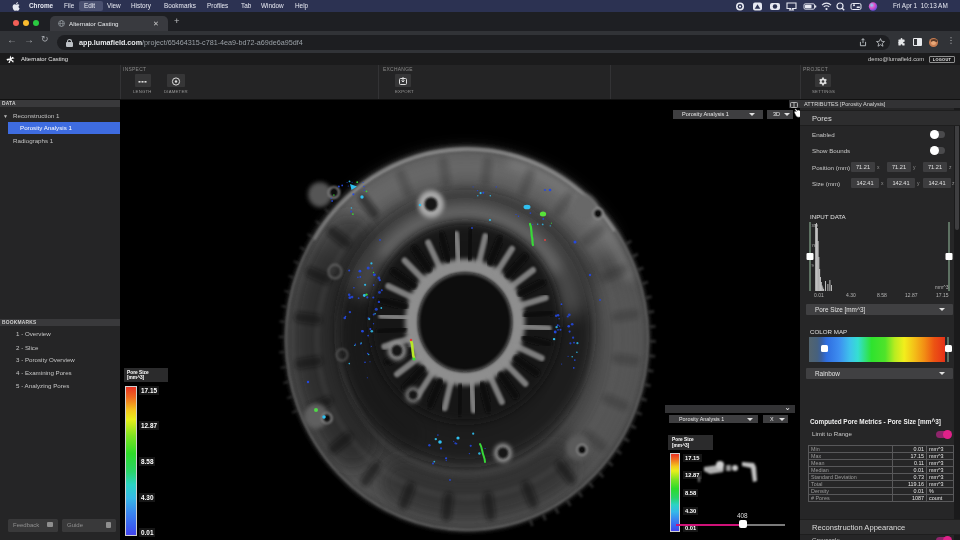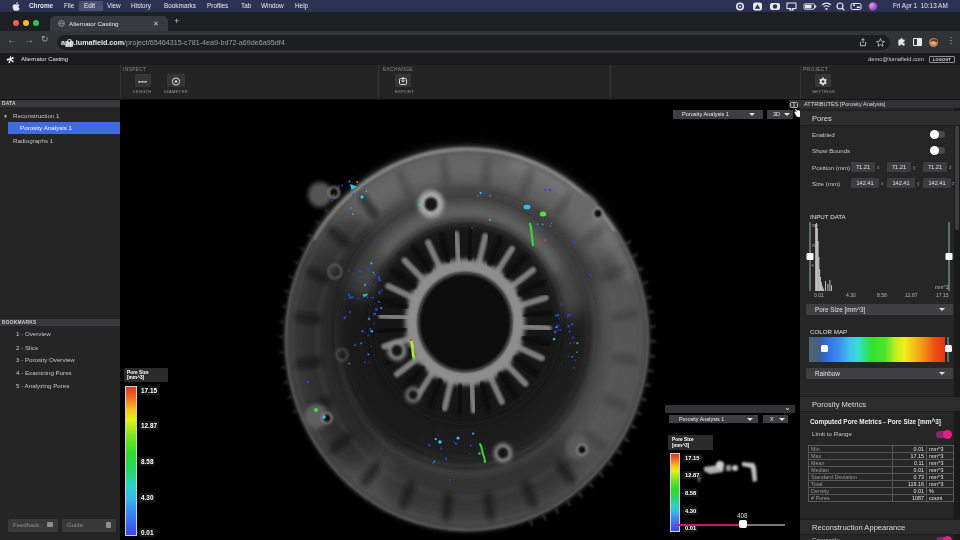--- a/index.html
+++ b/index.html
@@ -140,21 +140,21 @@
   <span style="position:absolute;left:174px;top:3px;color:#c0c2c5;font-size:9.5px;">+</span>
 </div>
 
 <div id="ctoolbar" class="abs">
   <span style="position:absolute;left:7px;top:3px;color:#a8abb0;font-size:10px;">←</span>
   <span style="position:absolute;left:24px;top:3px;color:#a8abb0;font-size:10px;">→</span>
   <span style="position:absolute;left:41px;top:3px;color:#a8abb0;font-size:9px;">↻</span>
   <div id="omnibox">
     <span style="position:absolute;left:10px;top:4.5px;width:4.5px;height:4px;border:1px solid #bdc1c6;border-bottom:none;border-radius:2.5px 2.5px 0 0;"></span>
     <span style="position:absolute;left:8.5px;top:7px;width:7.5px;height:5px;background:#bdc1c6;border-radius:1px;"></span>
-    <span style="position:absolute;left:4px;"><b style="color:#e8eaed;font-weight:bold;">app.lumafield.com</b><span style="color:#9aa0a6;">/project/65464315-c781-4ea9-bd72-a69de6a95df4</span></span>
+    <span style="position:absolute;left:22px;"><b style="color:#e8eaed;font-weight:bold;">app.lumafield.com</b><span style="color:#9aa0a6;">/project/65464315-c781-4ea9-bd72-a69de6a95df4</span></span>
     <svg style="position:absolute;left:802px;top:3.5px;" width="8" height="9" viewBox="0 0 12 14">
         <g stroke="#cdd1d6" stroke-width="1.3" fill="none">
           <path d="M2 6 v6 h8 v-6"></path>
           <path d="M6 1 v7 M3.5 3.5 L6 1 L8.5 3.5"></path>
         </g>
       </svg>
     <svg style="position:absolute;left:819px;top:3.5px;" width="9" height="9" viewBox="0 0 12 12">
         <path d="M6 0.8 L7.5 4.4 L11.3 4.7 L8.4 7.2 L9.3 11 L6 8.9 L2.7 11 L3.6 7.2 L0.7 4.7 L4.5 4.4 Z" fill="none" stroke="#cdd1d6" stroke-width="1"></path>
       </svg>
   </div>
@@ -736,21 +736,20 @@
 
     <span style="position:absolute;left:10px;top:228px;font-size:6.2px;color:#e0e0e0;">COLOR MAP</span>
     <div style="position:absolute;left:9px;top:237px;width:136px;height:25px;
       background:linear-gradient(to right,#53646e 0%,#47617c 6%,#3a5f9e 9%,#2f6ee0 13%,#3d8df0 22%,#3ec2ec 30%,#35dfd2 36%,#2ee32e 46%,#4fe32a 56%,#b8ec20 63%,#f2ee1c 70%,#f4bc18 78%,#f28c14 85%,#ec5313 92%,#e63118 100%);"></div>
     <div style="position:absolute;left:21px;top:245px;width:7px;height:7px;background:#fff;border-radius:1.5px;"></div>
     <div style="position:absolute;left:147px;top:237px;width:2px;height:25px;background:#5b6e61;"></div>
     <div style="position:absolute;left:145px;top:245px;width:7px;height:7px;background:#fff;border-radius:1.5px;"></div>
 
     <div class="ddown" style="top:268px;">Rainbow<span class="caret" style="left:133px;"></span></div>
 
-    <div class="sechead" style="top:296px;">Porosity Metrics</div>
 
     <span style="position:absolute;left:10px;top:318px;font-size:6.4px;color:#f0f0f0;font-weight:bold;">Computed Pore Metrics - Pore Size [mm^3]</span>
     <span class="prow" style="top:330px;">Limit to Range</span>
     <div class="togglepink" style="left:136px;top:331px;">
         <div class="knobpink"></div>
       </div>
 
     <table class="metrics" style="position:absolute;left:8px;top:345px;width:146px;">
       <tbody>
           <tr>

